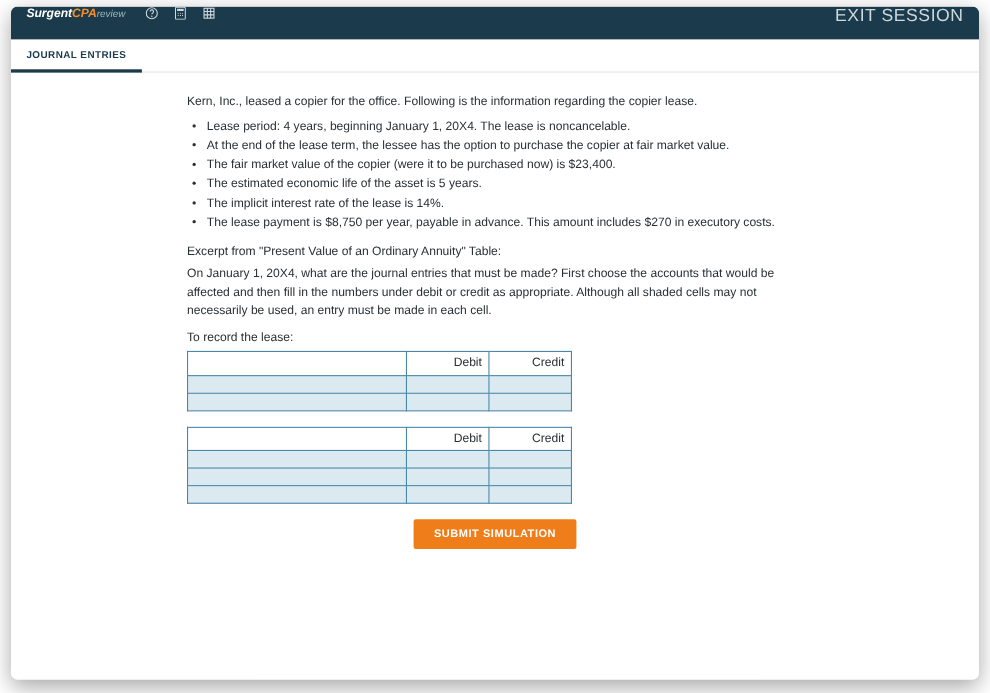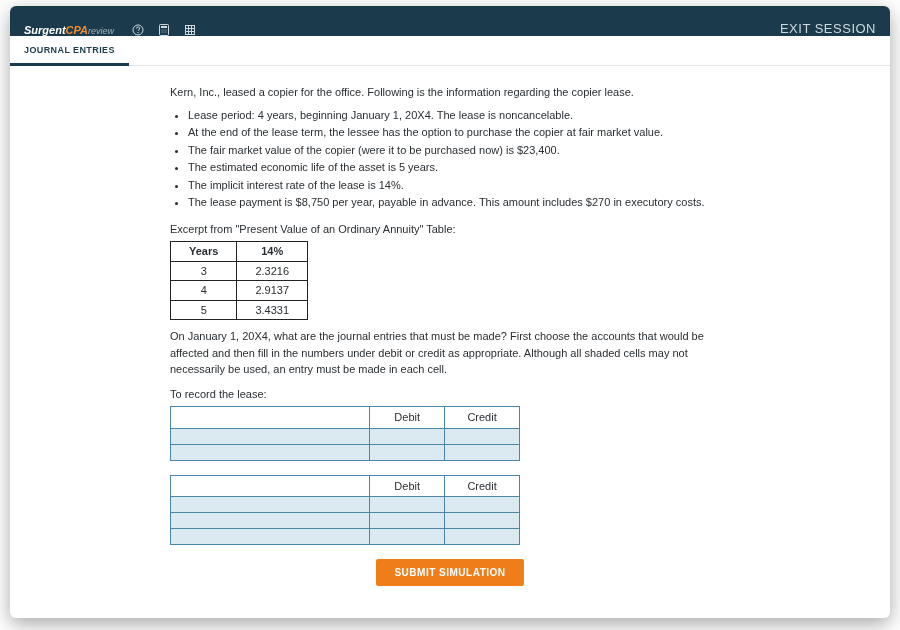--- a/index.html
+++ b/index.html
@@ -20,31 +20,31 @@
     box-shadow: 0 6px 20px rgba(0,0,0,0.35);
     overflow: hidden;
     display: flex;
     flex-direction: column;
   }
   .topbar {
     background: #1b3a4b;
     color: #fff;
     height: 30px;
     display: flex;
-    align-items: flex-end;
+    align-items: flex-start;
     padding: 0 14px;
     font-size: 11px;
   }
   .logo { font-weight: bold; font-style: italic; }
   .logo .s1 { color: #fff; font-weight: 700; }
   .logo .s2 { color: #f78c2a; font-weight: 700; }
   .logo .s3 { color: #9db4bf; font-weight: 400; font-size: 9px; }
   .topbar-icons { display: flex; gap: 14px; margin-left: 18px; align-items: center; }
   .icon { width: 12px; height: 12px; display: inline-flex; align-items: center; justify-content: center; color: #cdd9df; cursor: pointer; }
-  .exit { margin-left: auto; font-size: 13px; letter-spacing: 0.5px; color: #cdd9df; cursor: pointer; margin-top: 12px; }
+  .exit { margin-left: auto; font-size: 16px; letter-spacing: 0.5px; color: #cdd9df; cursor: pointer; }
   .tabs {
     display: flex;
     justify-content: flex-start;
     border-bottom: 1px solid #e1e4e6;
     background: #fff;
     height: 30px;
   }
   .tab {
     font-size: 9px;
     letter-spacing: 0.4px;
@@ -89,21 +89,21 @@
     margin-bottom: 14px;
   }
   .je-table th, .je-table td {
     border: 1px solid #4b88a8;
     font-size: 11px;
     padding: 2px 6px;
     height: 16px;
   }
   .je-table th { background: #fff; font-weight: 400; text-align: center; }
   .je-table .acct-col { width: 200px; }
-  .je-table .num-col { width: 75px; }
+  .je-table .num-col { width: 75px; text-align: right; }
   .je-table td.shaded { background: #dbeaf1; }
   .submit-wrap { text-align: center; margin-top: 8px; }
   .submit-btn {
     background: #ef7d1a;
     color: #fff;
     border: none;
     padding: 8px 18px;
     font-size: 10px;
     letter-spacing: 0.5px;
     font-weight: 700;
@@ -166,40 +166,20 @@
         <li>Lease period: 4 years, beginning January 1, 20X4. The lease is noncancelable.</li>
         <li>At the end of the lease term, the lessee has the option to purchase the copier at fair market value.</li>
         <li>The fair market value of the copier (were it to be purchased now) is $23,400.</li>
         <li>The estimated economic life of the asset is 5 years.</li>
         <li>The implicit interest rate of the lease is 14%.</li>
         <li>The lease payment is $8,750 per year, payable in advance. This amount includes $270 in executory costs.</li>
       </ul>
 
       <p class="label-row">Excerpt from "Present Value of an Ordinary Annuity" Table:</p>
 
-      <table class="annuity-table">
-        <tbody>
-            <tr>
-          <th>Years</th>
-          <th>14%</th>
-        </tr>
-        <tr>
-          <td>3</td>
-          <td>2.3216</td>
-        </tr>
-        <tr>
-          <td>4</td>
-          <td>2.9137</td>
-        </tr>
-        <tr>
-          <td>5</td>
-          <td>3.4331</td>
-        </tr>
-      </tbody>
-        </table>
 
       <p style="margin-bottom:8px;">On January 1, 20X4, what are the journal entries that must be made? First choose the accounts that would be affected and then fill in the numbers under debit or credit as appropriate. Although all shaded cells may not necessarily be used, an entry must be made in each cell.</p>
 
       <p class="label-row">To record the lease:</p>
       <table class="je-table">
         <tbody>
             <tr>
           <th class="acct-col"></th>
           <th class="num-col">Debit</th>
           <th class="num-col">Credit</th>

